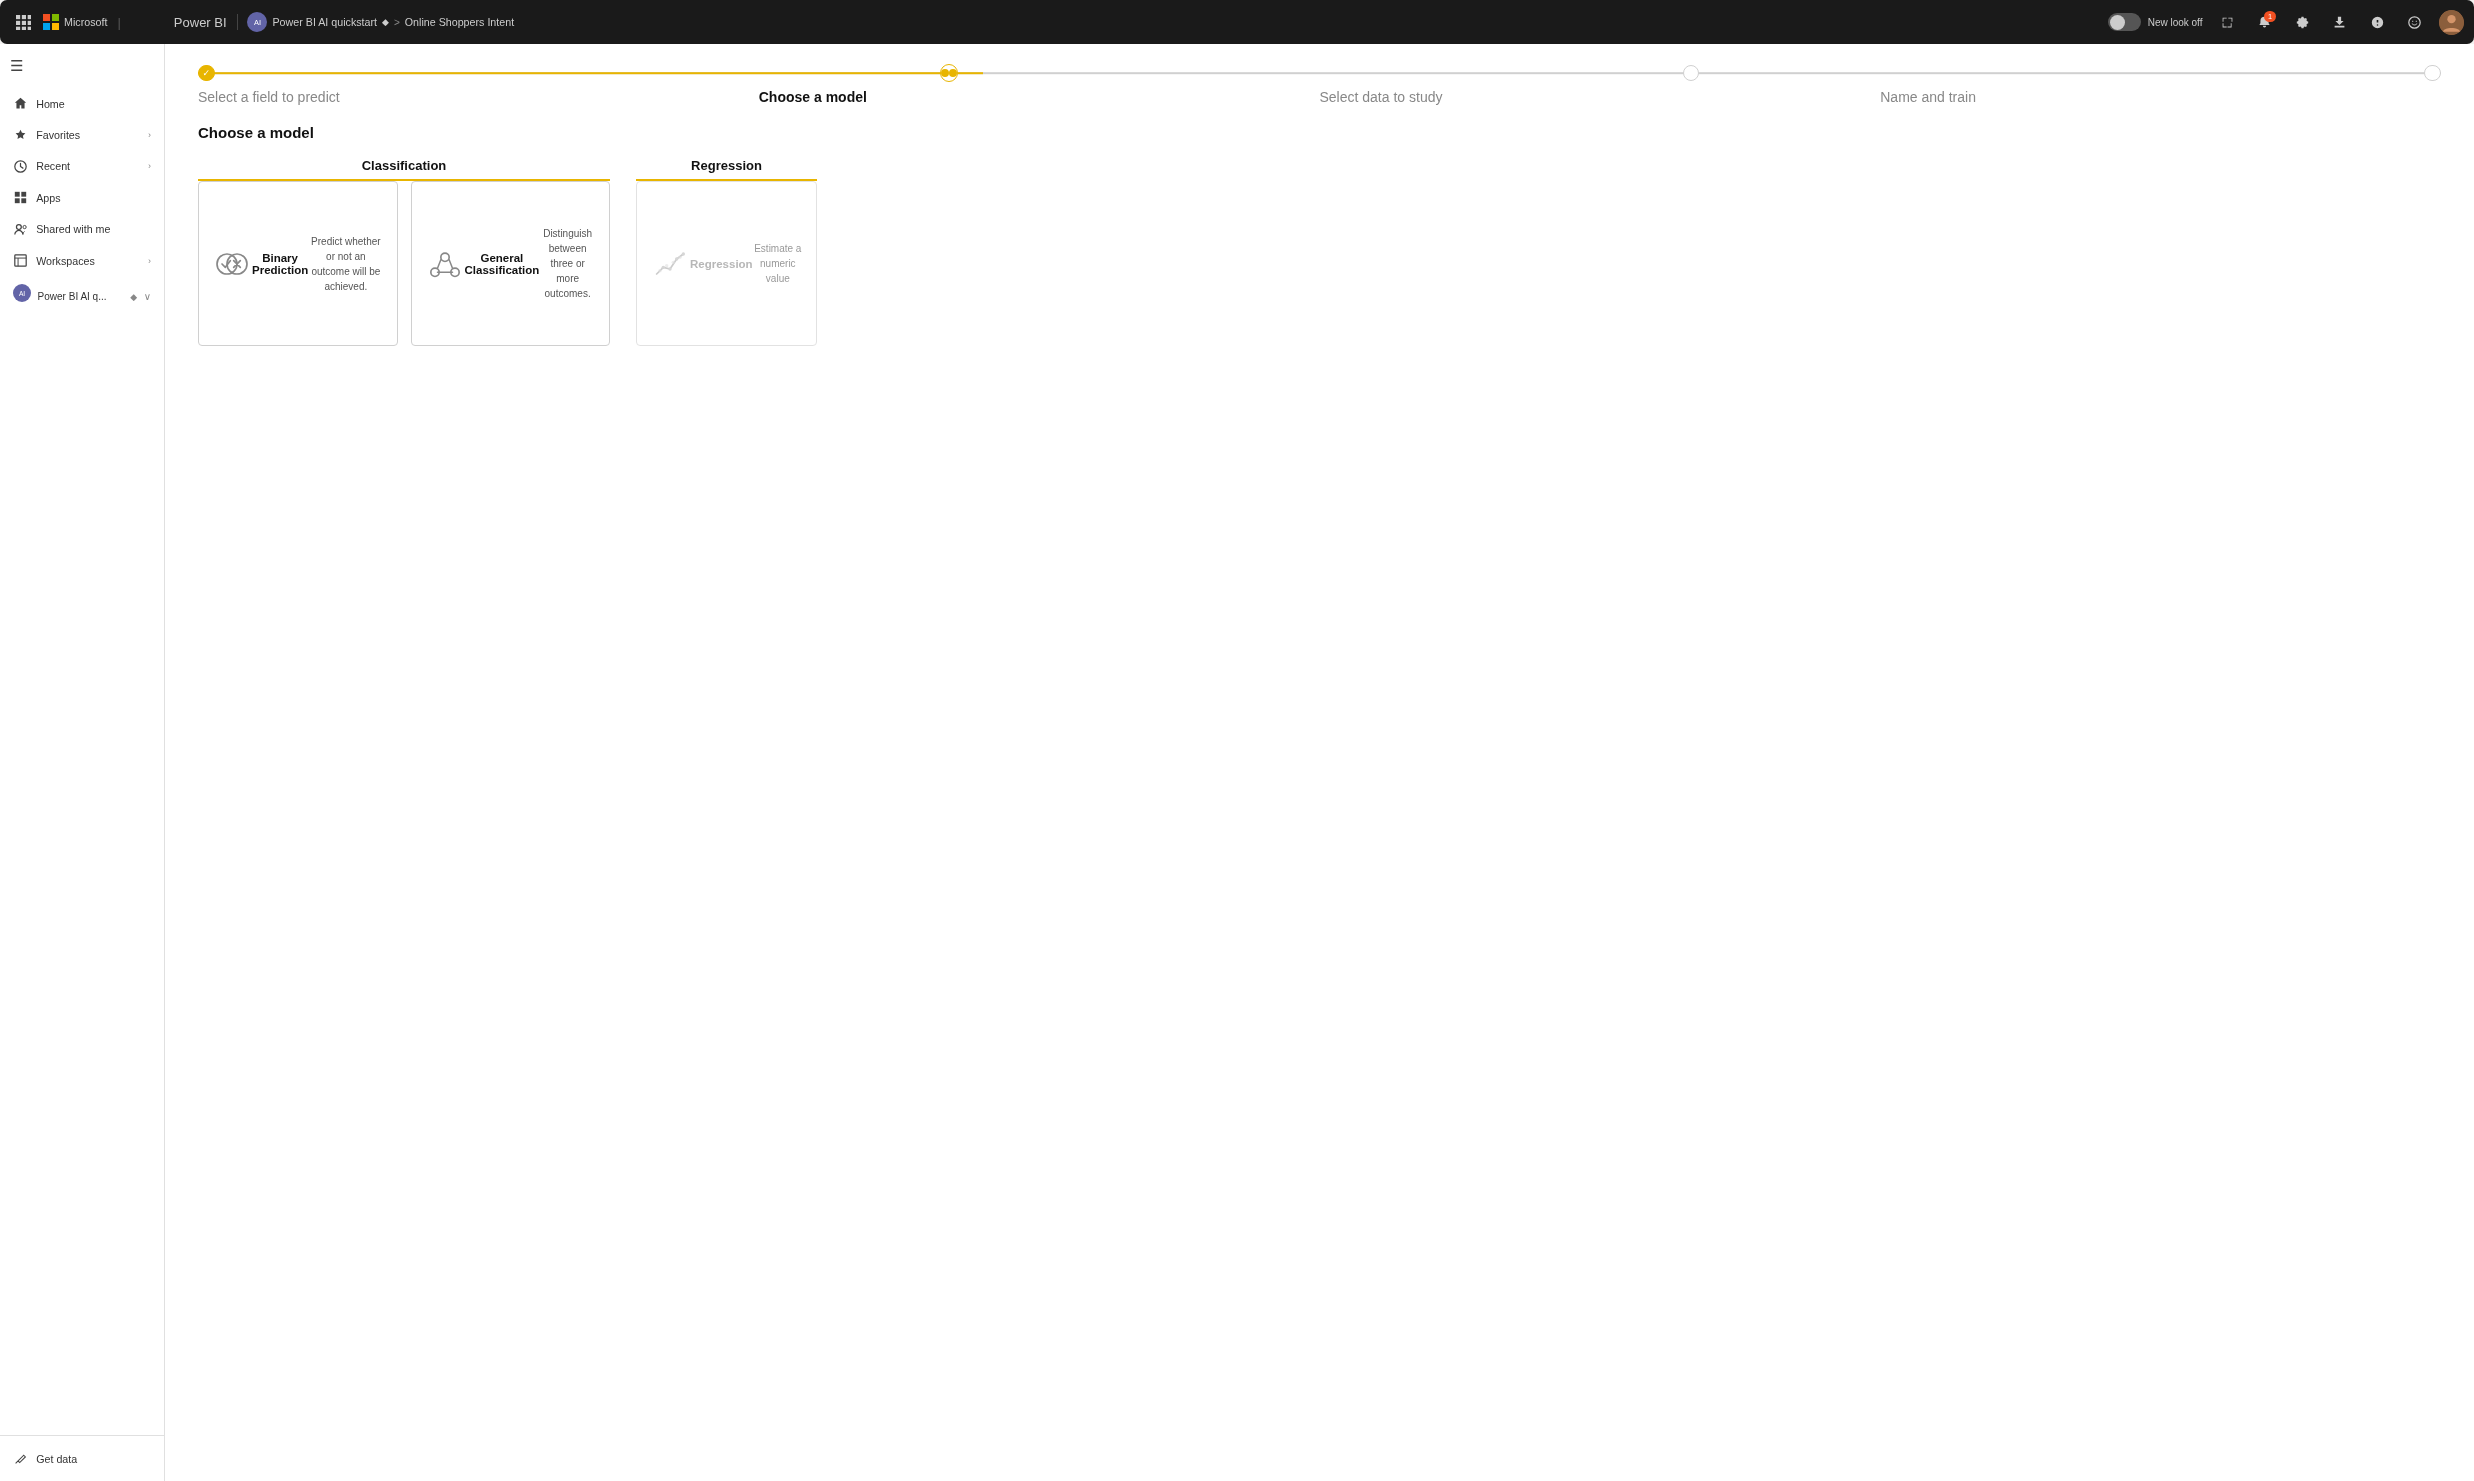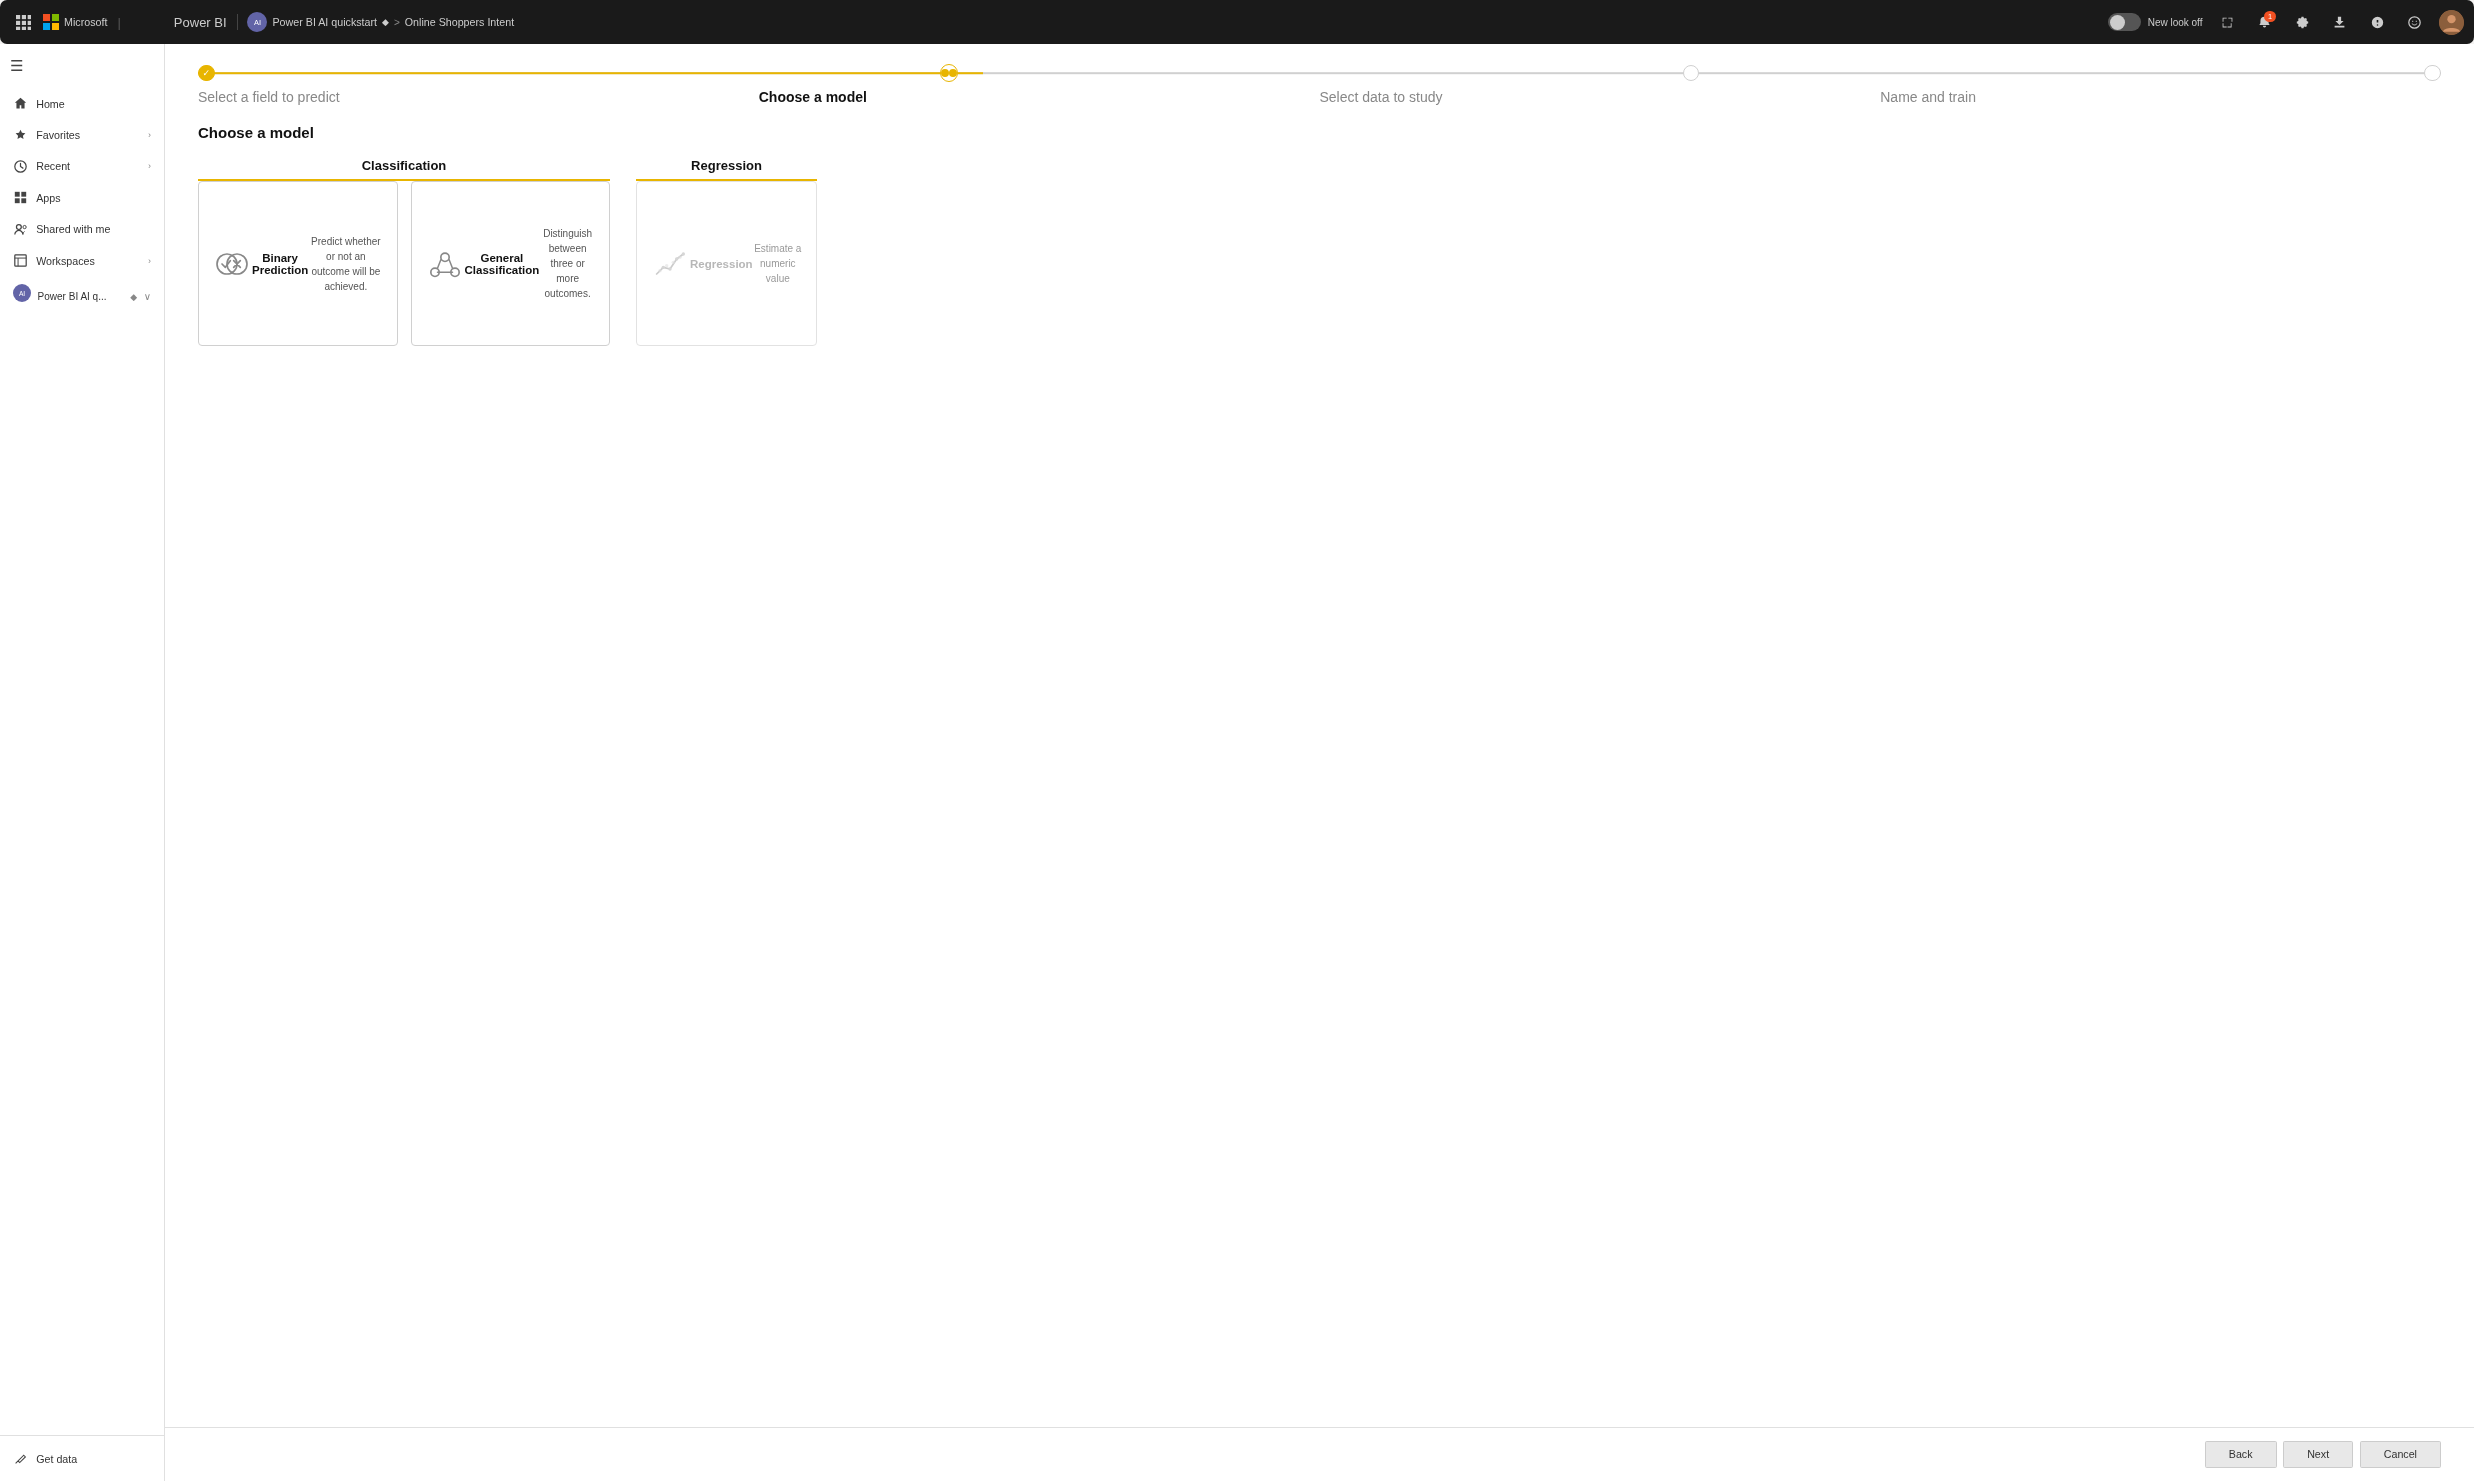--- a/index.html
+++ b/index.html
@@ -354,21 +354,16 @@
               <div class="card-title">Regression</div>
               <div class="card-desc">Estimate a numeric value</div>
             </div>
 
           </div>
         </div>
 
       </div>
     </div>
 
-    <div class="bottom-bar">
-      <button class="btn">Back</button>
-      <button class="btn">Next</button>
-      <button class="btn">Cancel</button>
-    </div>
 
   </div>
 </div>
 
 
 </body></html>

